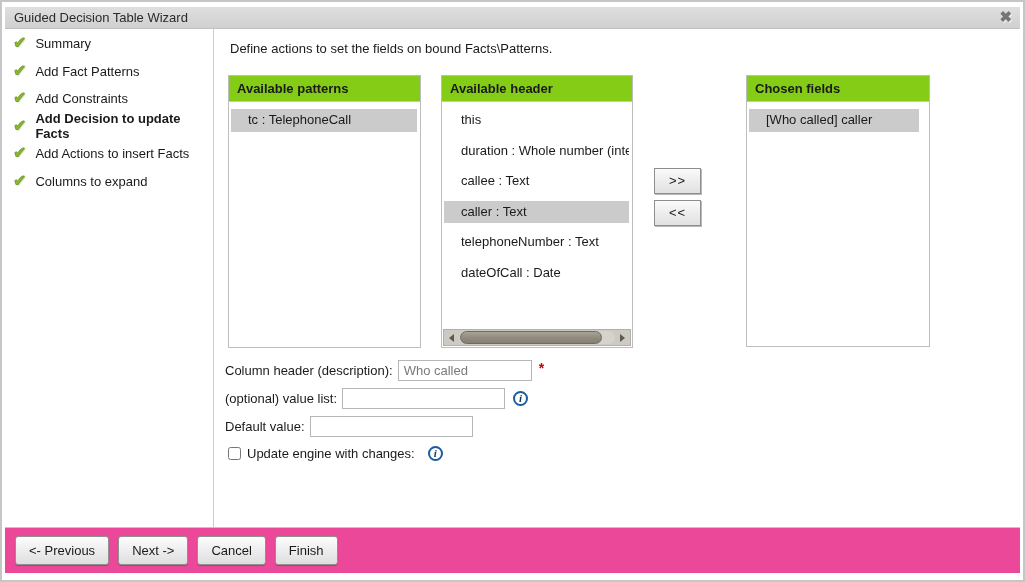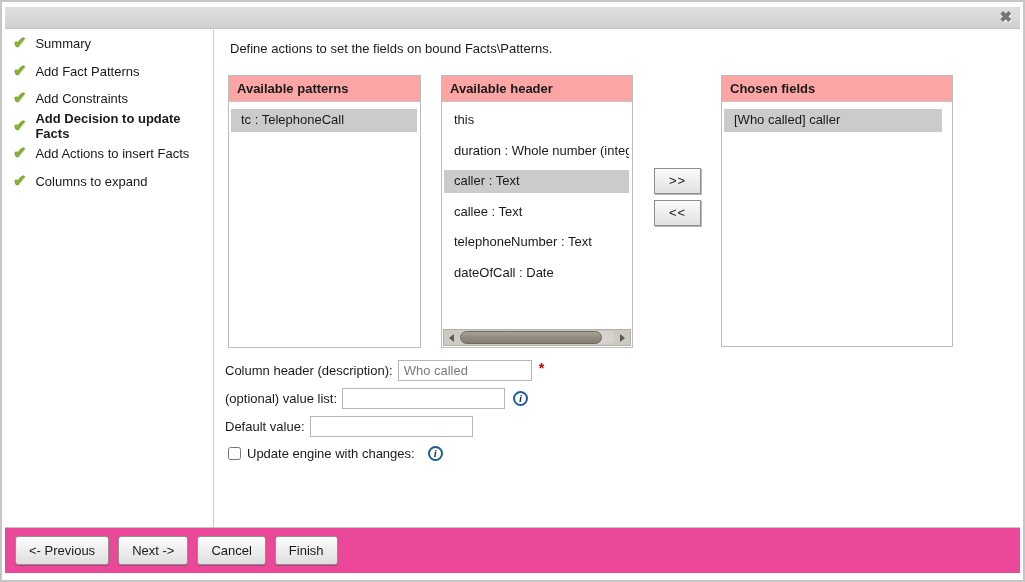--- a/index.html
+++ b/index.html
@@ -42,29 +42,29 @@
   .side-item.active .lbl { font-weight:bold; }
   .v-divider { position:absolute; left:213px; top:29px; height:498px; width:1px; background:#cccccc; }
   
   .instruction { position:absolute; left:230px; top:41px; }
   .listbox {
     position:absolute; border:1px solid #bdbdbd; background:#fff;
     display:flex; flex-direction:column;
   }
   .lb-patterns { left:228px; top:75px; width:193px; height:273px; }
   .lb-fields   { left:441px; top:75px; width:192px; height:273px; }
-  .lb-chosen   { left:721px; top:75px; width:232px; height:272px; }
+  .lb-chosen   { left:746px; top:75px; width:184px; height:272px; }
   .lb-header {
     height:26px; line-height:26px; padding-left:8px;
-    background:#fca5a5; border-bottom:1px solid #c6c6c6;
+    background:#84cc16; border-bottom:1px solid #c6c6c6;
     font-weight:bold; flex:0 0 auto;
   }
   .lb-body { flex:1 1 auto; overflow:hidden; padding-top:7px; }
   .lb-item {
-    height:22.5px; line-height:22.5px; padding-left:10px;
+    height:22.5px; line-height:22.5px; padding-left:17px;
     margin:0 3px 8px 2px; white-space:nowrap; overflow:hidden;
   }
   .lb-item.selected { background:#cbcbcb; }
   .lb-chosen .lb-item { margin-right:10px; }
   
   .hscrollbar {
     flex:0 0 17px; margin:1px; background:#cdcac3;
     border:1px solid #b3b0a9; display:flex; align-items:center;
   }
   .sb-btn { width:15px; height:100%; display:flex; align-items:center; justify-content:center; }
@@ -121,20 +121,21 @@
     font-family:"Liberation Sans",sans-serif; font-size:13px; color:#1a1a1a;
     cursor:default;
   }
 </style>
 </head>
 <body>
 
 <div class="outer-frame"></div>
 
 <div class="titlebar">
+  <span class="title">Guided Decision Table Wizard</span>
   <span class="close-x">✖</span>
 </div>
 
 <div class="sidebar" id="sidebar">
     <div class="side-item">
       <span class="check">✔</span>
       <span class="lbl">Summary</span>
     </div>
     <div class="side-item">
       <span class="check">✔</span>
@@ -166,22 +167,22 @@
   <div class="lb-body" id="patterns-body">
       <div class="lb-item selected">tc : TelephoneCall</div>
     </div>
 </div>
 
 <div class="listbox lb-fields">
   <div class="lb-header">Available header</div>
   <div class="lb-body" id="fields-body">
       <div class="lb-item">this</div>
       <div class="lb-item">duration : Whole number (integer)</div>
+      <div class="lb-item">callee : Text</div>
       <div class="lb-item selected">caller : Text</div>
-      <div class="lb-item">callee : Text</div>
       <div class="lb-item">telephoneNumber : Text</div>
       <div class="lb-item">dateOfCall : Date</div>
     </div>
   <div class="hscrollbar">
     <div class="sb-btn">
         <span class="tri-left"></span>
       </div>
     <div class="sb-track">
       <div class="sb-thumb"></div>
     </div>

